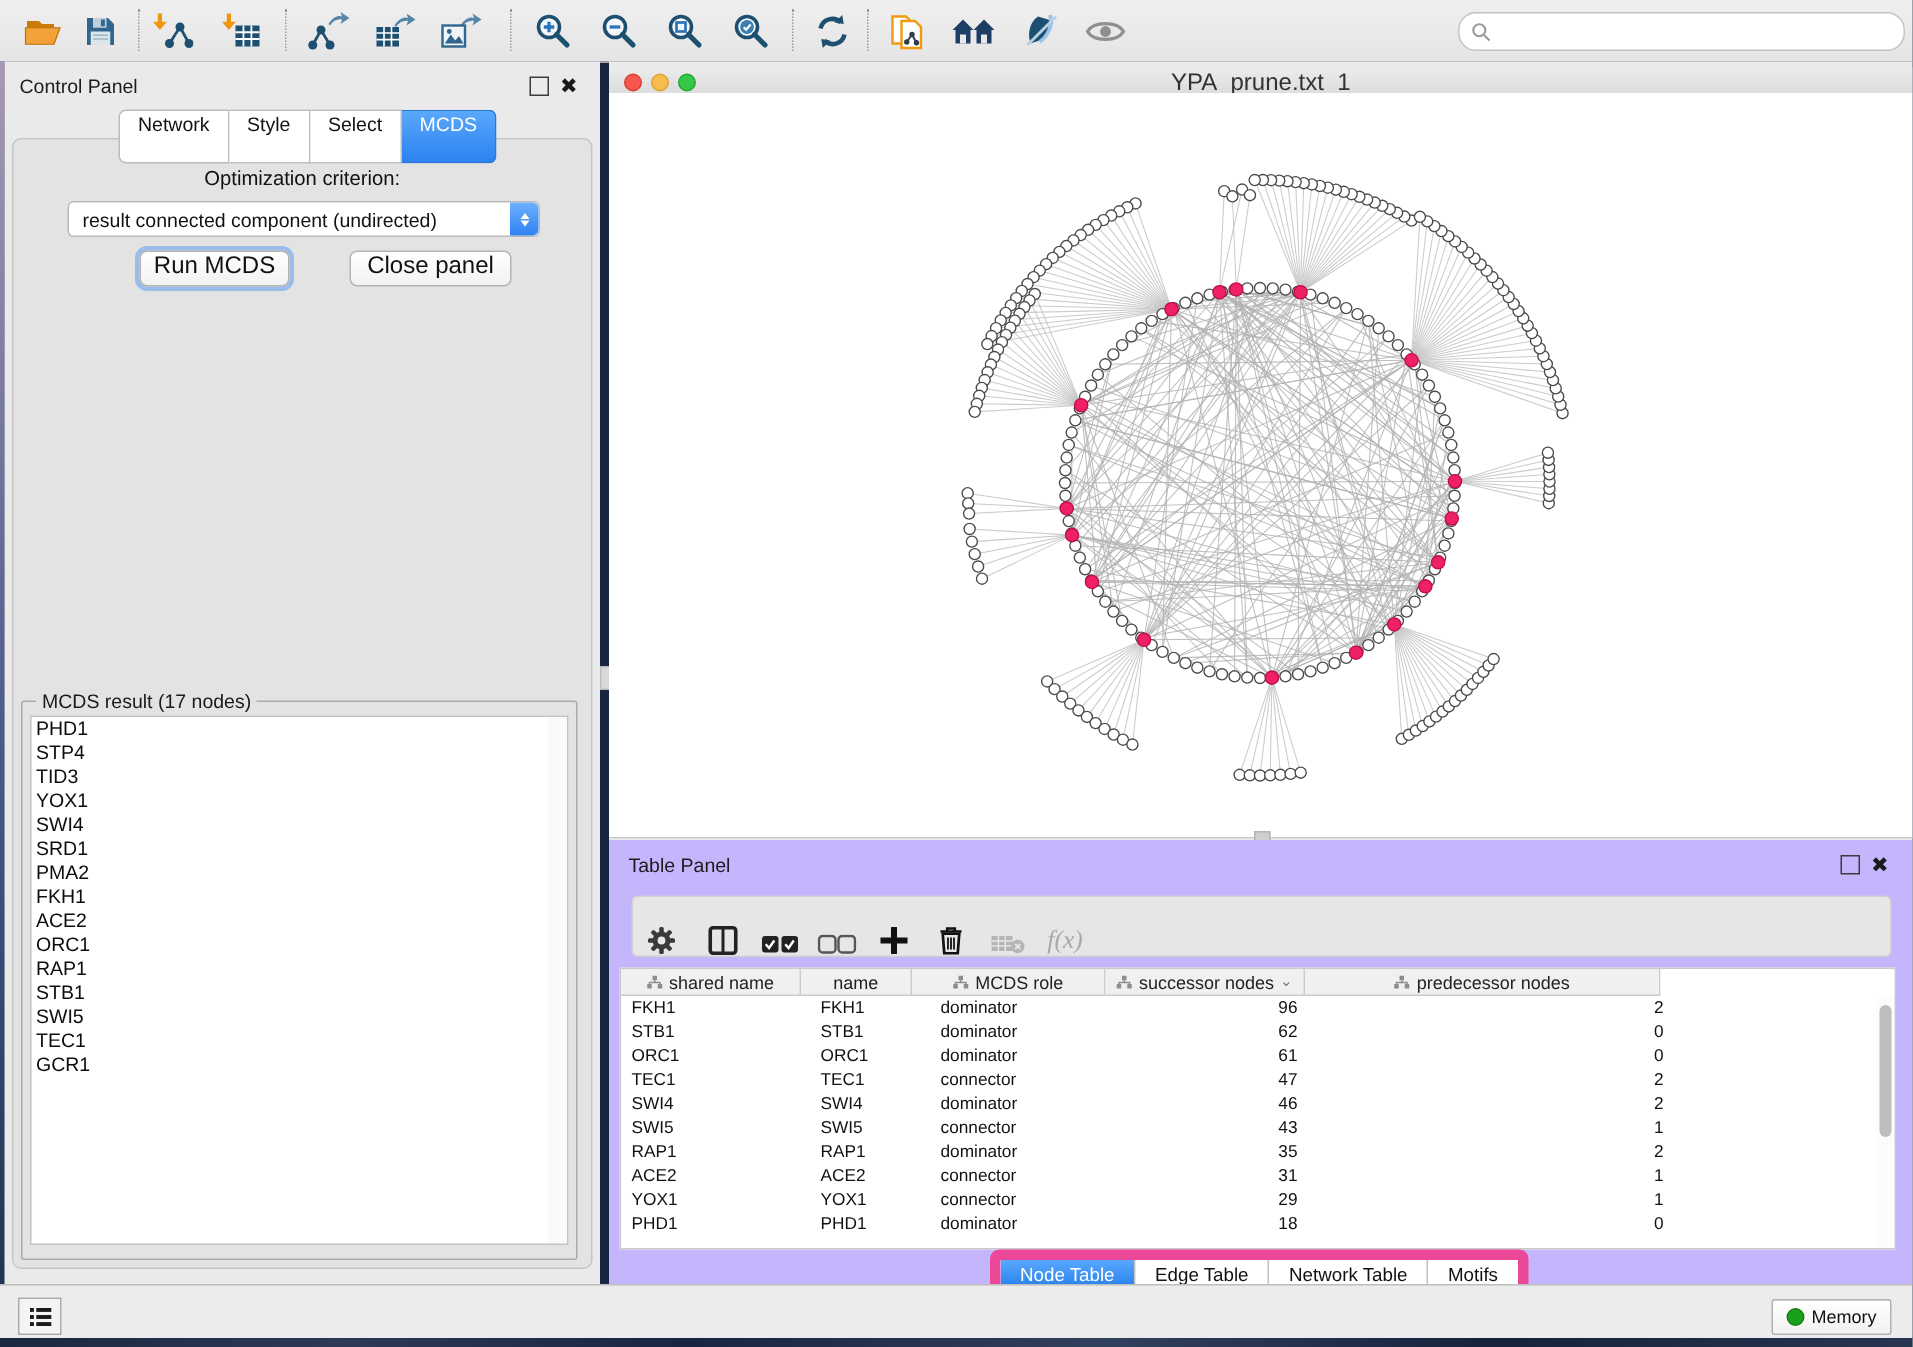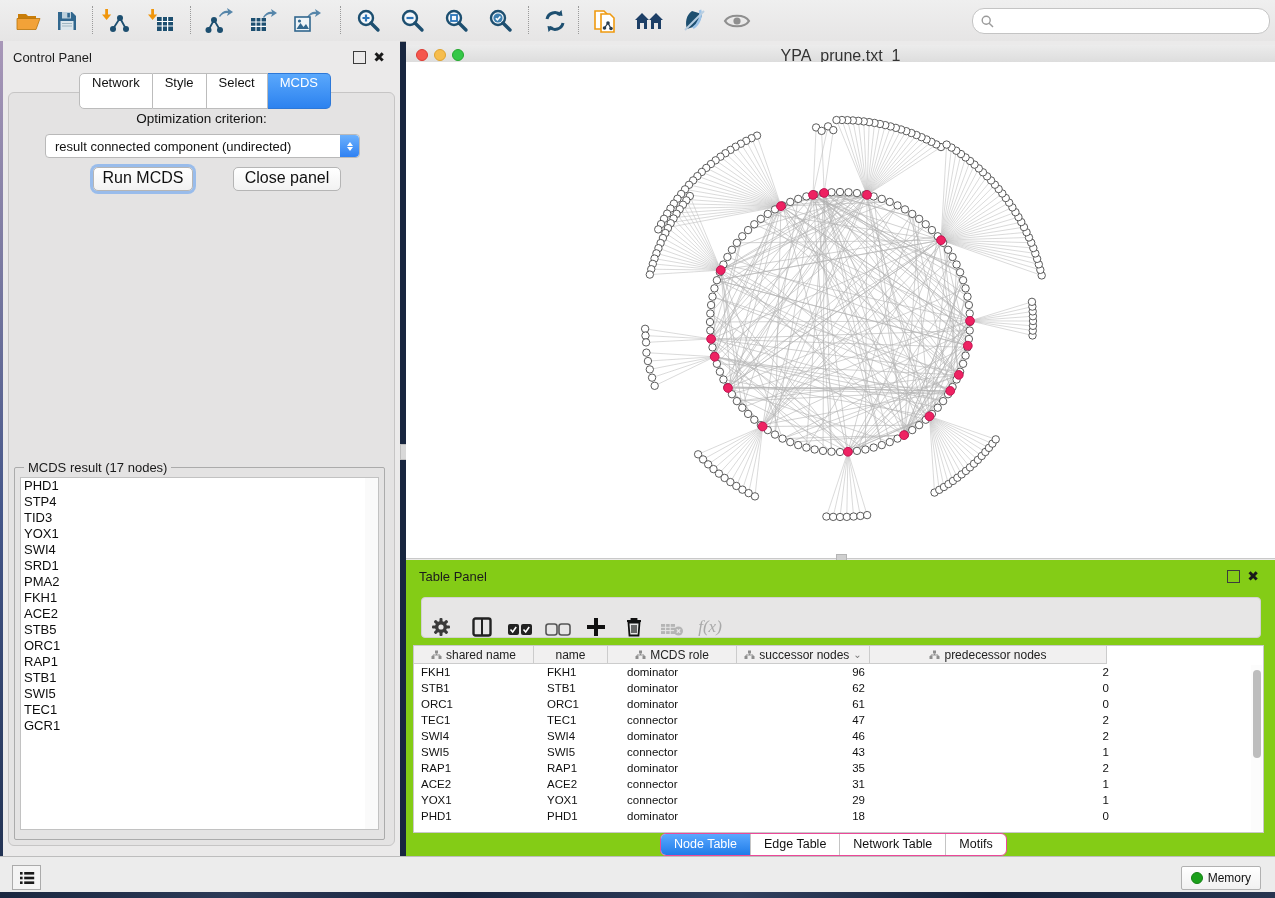--- a/index.html
+++ b/index.html
@@ -65,38 +65,38 @@
   .tl{position:absolute;top:4px;width:10px;height:10px;border-radius:50%;}
   .tl.red{left:10px;background:#f5574e;border:0.5px solid #dd3b33;}
   .tl.yellow{left:28px;background:#f6bd4e;border:0.5px solid #dfa32f;}
   .tl.green{left:46px;background:#35c748;border:0.5px solid #24a82f;}
   .net-title{position:absolute;left:0;right:0;top:2px;text-align:center;font-size:16px;color:#333;}
   .net-canvas{position:absolute;left:0;top:17px;width:869px;height:496px;background:#fff;
      border-bottom:1px solid #c9c9c9;}
   .split-knob{position:absolute;left:430px;top:513px;width:9px;height:5px;background:#cfcfcf;border:1px solid #b5b5b5;}
   .vsplit-handle{position:absolute;left:400px;top:444px;width:5px;height:14px;background:#d8d8d8;border:1px solid #bdbdbd;}
   
-  .table-panel{position:absolute;left:0;top:519px;width:869px;height:296px;background:#84cc16;}
+  .table-panel{position:absolute;left:0;top:519px;width:869px;height:296px;background:#c4b5fd;}
   .tp-toolbar{position:absolute;left:15px;top:37px;width:838px;height:39px;background:#e7e6e6;
      border:1px solid #d2d1d1;border-radius:4px;display:flex;align-items:flex-end;}
   .tp-ico{width:38px;display:flex;align-items:center;justify-content:center;}
   .fx{font-family:"Liberation Serif","DejaVu Serif",serif;font-style:italic;font-size:17px;color:#a9a9a9;}
   .tbl{position:absolute;left:7px;top:85px;width:849px;height:186px;background:#fff;
      border:1px solid #c9c9c9;overflow:hidden;}
   .tbl-head{display:flex;height:18px;font-size:12px;color:#222;}
   .th{background:#f1f0f0;border-right:1px solid #cccccc;border-bottom:1px solid #cccccc;
      display:flex;align-items:center;justify-content:center;gap:4px;}
   .th.filler{background:#fff;border-right:none;border-bottom:none;flex:1;}
   .tbl-row{display:flex;height:16px;font-size:11.5px;color:#111;align-items:center;}
   .td{padding-left:7px;white-space:nowrap;overflow:hidden;}
   .td.num{text-align:right;padding-left:0;}
   .tbl-scroll{position:absolute;right:1px;top:19px;width:11px;height:166px;background:#fcfcfc;}
   .tbl-thumb{position:absolute;left:1.5px;top:5px;width:8px;height:88px;background:#bdbdbd;border-radius:4px;}
   .tp-tabs{position:absolute;left:254px;top:273px;height:21px;display:flex;
-     border:1px solid #ec4899;border-radius:6px;background:#fff;overflow:hidden;}
+     border:7px solid #ec4899;border-radius:6px;background:#fff;overflow:hidden;}
   .tp-tab{font-size:12.5px;color:#111;padding:3px 13px 0 13px;border-right:1px solid #c4c4c4;}
   .tp-tab:last-child{border-right:none;}
   .tp-tab.active{background:linear-gradient(#5aa8ff,#1f7ce8);color:#fff;}
   
   .status-bar{position:absolute;left:0px;top:856px;width:1275px;height:35px;background:#ececec;
      border-top:1px solid #bdbdbd;}
   .list-btn{position:absolute;left:12px;top:8px;width:27px;height:23px;border:1px solid #ababab;
      background:#f4f4f4;display:flex;align-items:center;justify-content:center;}
   .memory-btn{position:absolute;right:14px;top:9px;height:22px;border:1px solid #b1b1b1;
      background:linear-gradient(#ffffff,#f1f1f1);border-radius:2px;display:flex;align-items:center;
@@ -279,21 +279,20 @@
     <div class="mcds-list" id="mcds-list">
         <div class="mcds-item">PHD1</div>
         <div class="mcds-item">STP4</div>
         <div class="mcds-item">TID3</div>
         <div class="mcds-item">YOX1</div>
         <div class="mcds-item">SWI4</div>
         <div class="mcds-item">SRD1</div>
         <div class="mcds-item">PMA2</div>
         <div class="mcds-item">FKH1</div>
         <div class="mcds-item">ACE2</div>
-        <div class="mcds-item">STB5</div>
         <div class="mcds-item">ORC1</div>
         <div class="mcds-item">RAP1</div>
         <div class="mcds-item">STB1</div>
         <div class="mcds-item">SWI5</div>
         <div class="mcds-item">TEC1</div>
         <div class="mcds-item">GCR1</div>
       </div>
     <div class="mcds-scroll"></div>
   </div>
 </div>

